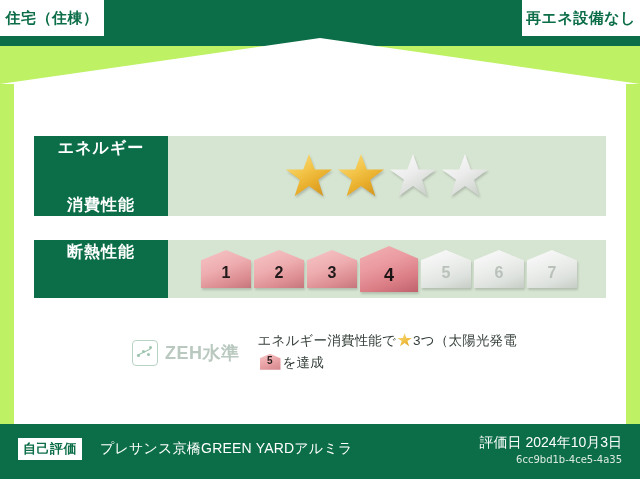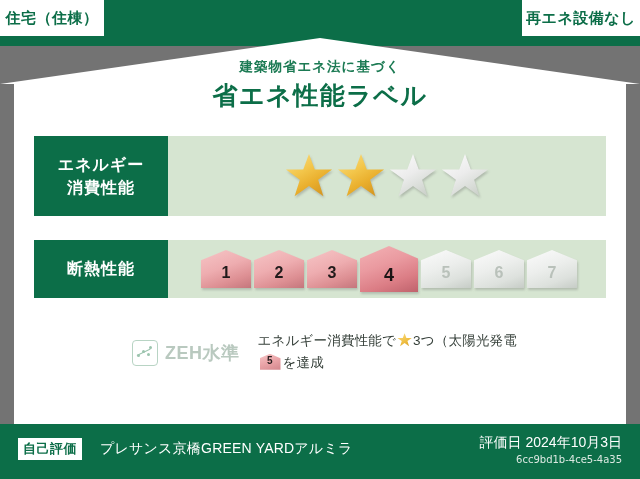--- a/index.html
+++ b/index.html
@@ -11,21 +11,21 @@
     height: 479px;
     overflow: hidden;
     font-family: "Liberation Sans", "DejaVu Sans", sans-serif;
     background: #0a6b46;
   }
 
   #root {
     position: relative;
     width: 640px;
     height: 479px;
-    background: #737373;
+    background: #bef264;
   }
 
   
   .top-band {
     position: absolute;
     left: 0; top: 0;
     width: 640px; height: 46px;
     background: #0c6e48;
     z-index: 2;
   }
@@ -107,21 +107,21 @@
     width: 134px;
     flex: 0 0 134px;
     background: #0c6e48;
     color: #ffffff;
     font-weight: bold;
     font-size: 16px;
     letter-spacing: 1px;
     display: flex;
     flex-direction: column;
     align-items: center;
-    justify-content: center;
+    justify-content: space-between;
     line-height: 1.45;
     text-align: center;
   }
   .row-body {
     flex: 1 1 auto;
     background: #d6e5d1;
     display: flex;
     align-items: center;
     justify-content: center;
     gap: 4px;
@@ -329,24 +329,20 @@
 
 <div id="root">
 
   <div class="top-band"></div>
   <div class="tag tag-left">住宅（住棟）</div>
   <div class="tag tag-right">再エネ設備なし</div>
   <div class="roof"></div>
 
   <div class="card">
 
-    <div class="title-wrap">
-      <div class="title-small">建築物省エネ法に基づく</div>
-      <div class="title-big">省エネ性能ラベル</div>
-    </div>
 
     <div class="row row-energy">
       <div class="row-label">
         <span>エネルギー</span>
         <span>消費性能</span>
       </div>
       <div class="row-body">
         <span class="star filled">
             <span class="shape"></span>
           </span>

